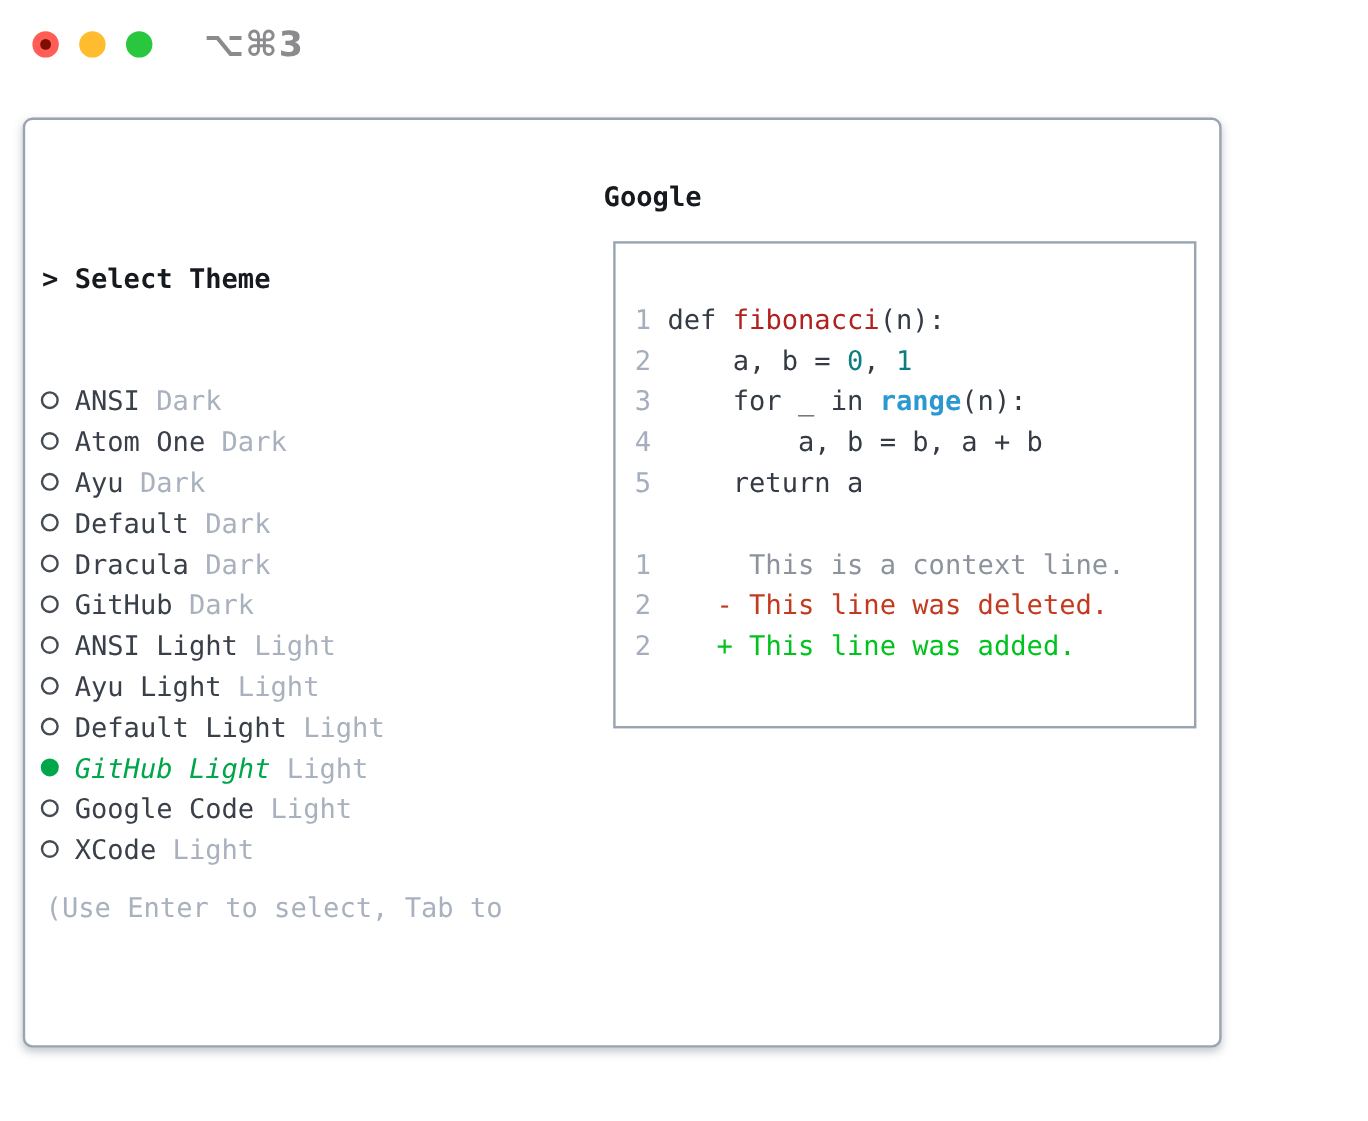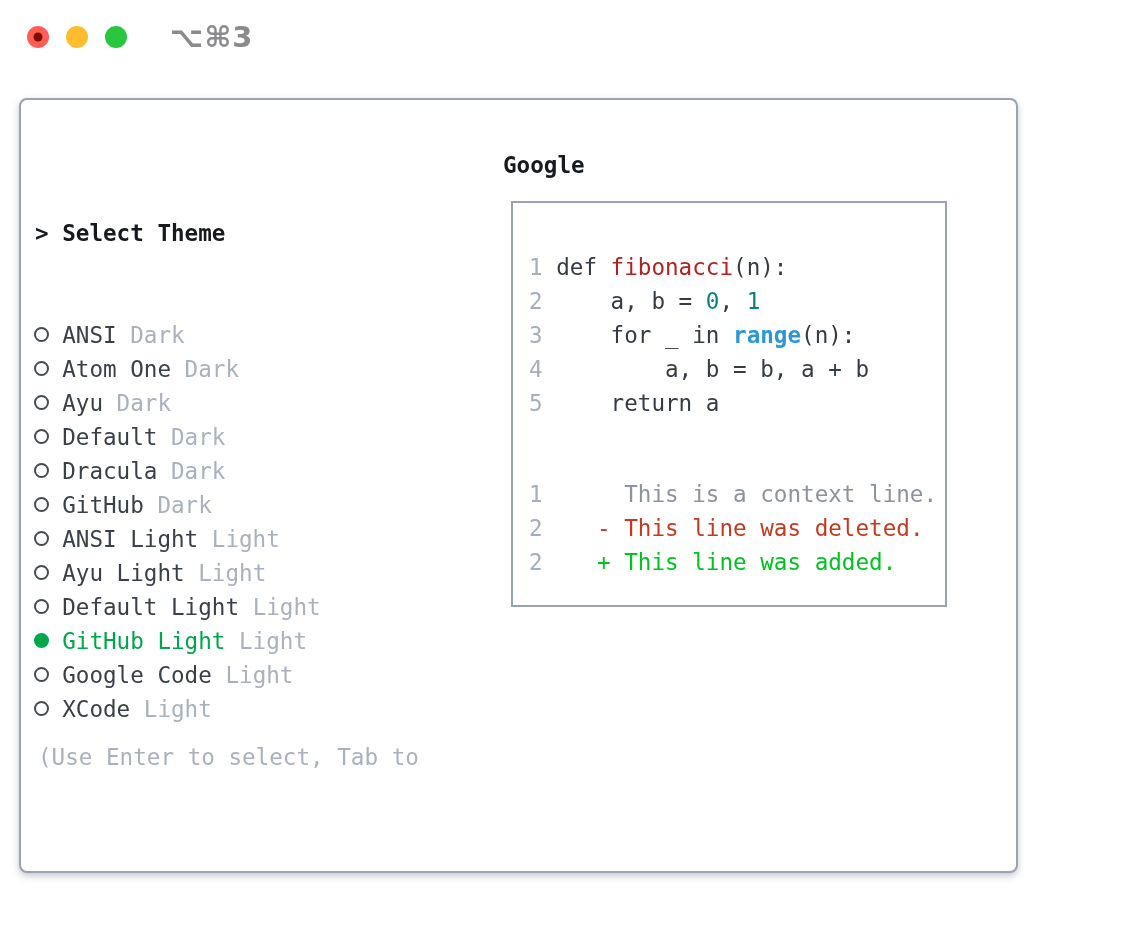--- a/index.html
+++ b/index.html
@@ -26,34 +26,34 @@
   .bold{font-weight:700;color:var(--text-dark);}
 
   .list{position:absolute;left:0;top:48px;margin-left:14px;}
   .applyto{position:absolute;left:17px;top:524px;}
   .hint{position:absolute;left:17px;top:640px;color:var(--muted-gray);}
 
   .marker{display:inline-block;width:1ch;}
   .caret{font-weight:700;color:var(--text-dark);}
   .lbl{padding-left:1ch;}
   .tname{padding-left:1ch;color:var(--item-text);}
-  .tname.sel{color:var(--accent-green);}
+  .tname.sel{color:var(--accent-green);font-style:italic;}
   .tag{padding-left:1ch;color:var(--muted-gray);}
   .indent2{padding-left:2ch;}
 
   .dot{display:inline-block;width:15px;height:15px;border-radius:50%;box-sizing:border-box;
        vertical-align:middle;margin-top:-4px;margin-left:-1px;}
   .dot.off{border:2.3px solid #454b53;}
   .dot.on{background:var(--accent-green);}
 
   .preview-head{position:absolute;left:482px;top:48px;}
-  .preview-box{position:absolute;left:490px;top:101px;width:436px;height:406px;
+  .preview-box{position:absolute;left:490px;top:101px;width:486px;height:406px;
                box-sizing:border-box;border:2px solid var(--panel-border);background:#fff;}
   .code{position:absolute;left:16px;top:47px;}
-  .diff{position:absolute;left:16px;top:251px;margin-top:23px;}
+  .diff{position:absolute;left:16px;top:251px;}
   .lnum{display:inline-block;width:1ch;color:var(--line-number-gray);}
   .seg-fg{color:var(--code-fg);}
   .seg-func{color:var(--code-function-red);}
   .seg-num{color:var(--code-number-teal);}
   .seg-builtin{color:var(--code-builtin-blue);font-weight:bold;}
   .seg-ctx{color:var(--diff-context-gray);}
   .seg-del{color:var(--diff-deleted-red);text-align:right;}
   .seg-add{color:var(--diff-added-green);}
 </style>
 </head>

